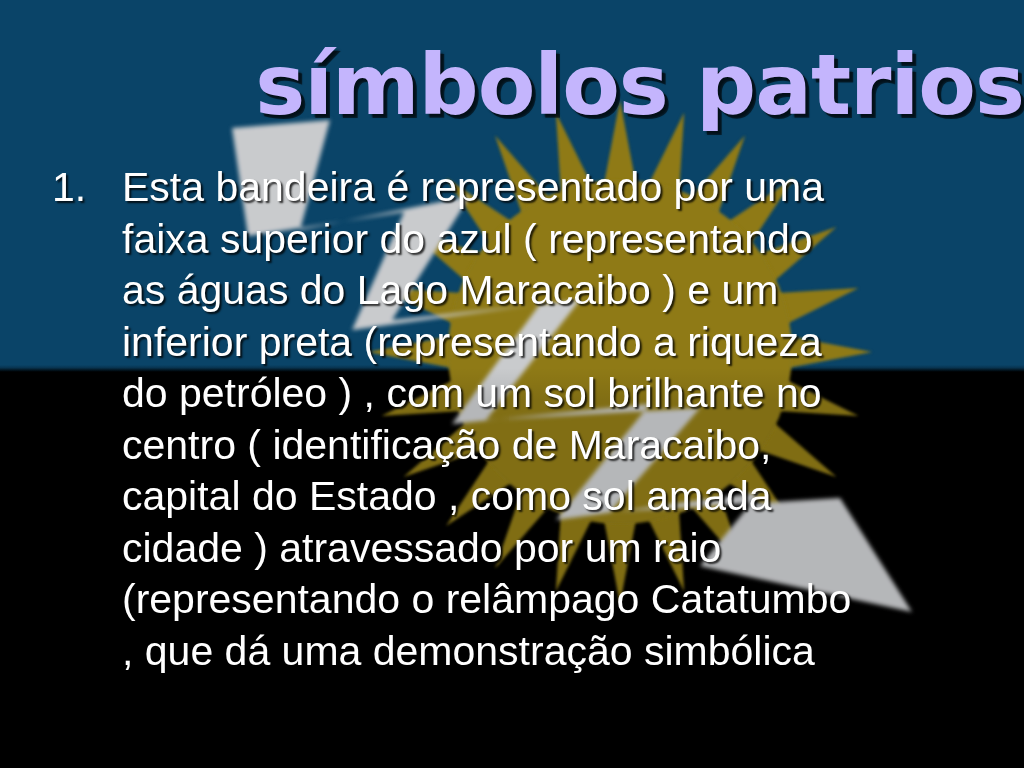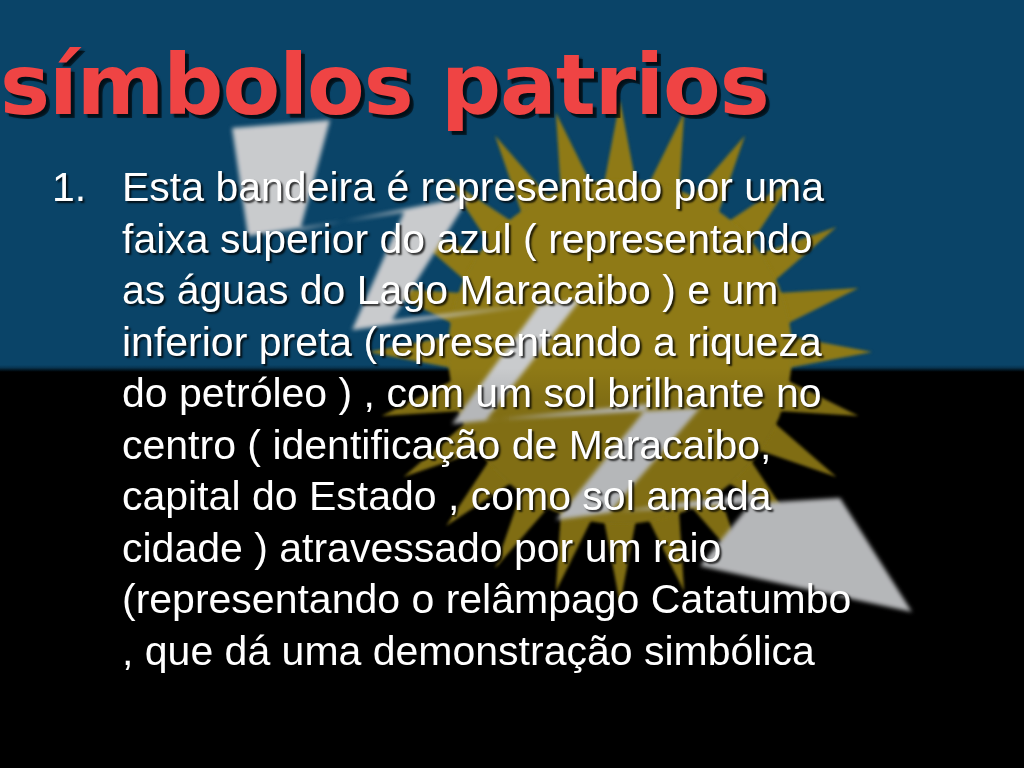--- a/index.html
+++ b/index.html
@@ -57,22 +57,22 @@
     width: 1024px;
     height: 768px;
     z-index: 6;
   }
 
   .slide-title {
     position: absolute;
     left: 0;
     top: 38px;
     width: 1024px;
-    text-align: left;
-    color: #ef4444;
+    text-align: right;
+    color: #c4b5fd;
     font-family: "DejaVu Sans", sans-serif;
     font-weight: bold;
     font-size: 84px;
     line-height: 94px;
     letter-spacing: -1px;
     text-shadow: 4px 4px 0 rgba(0,0,0,0.55), 3px 3px 2px rgba(0,0,0,0.5);
     white-space: nowrap;
   }
 
   .body-list {

